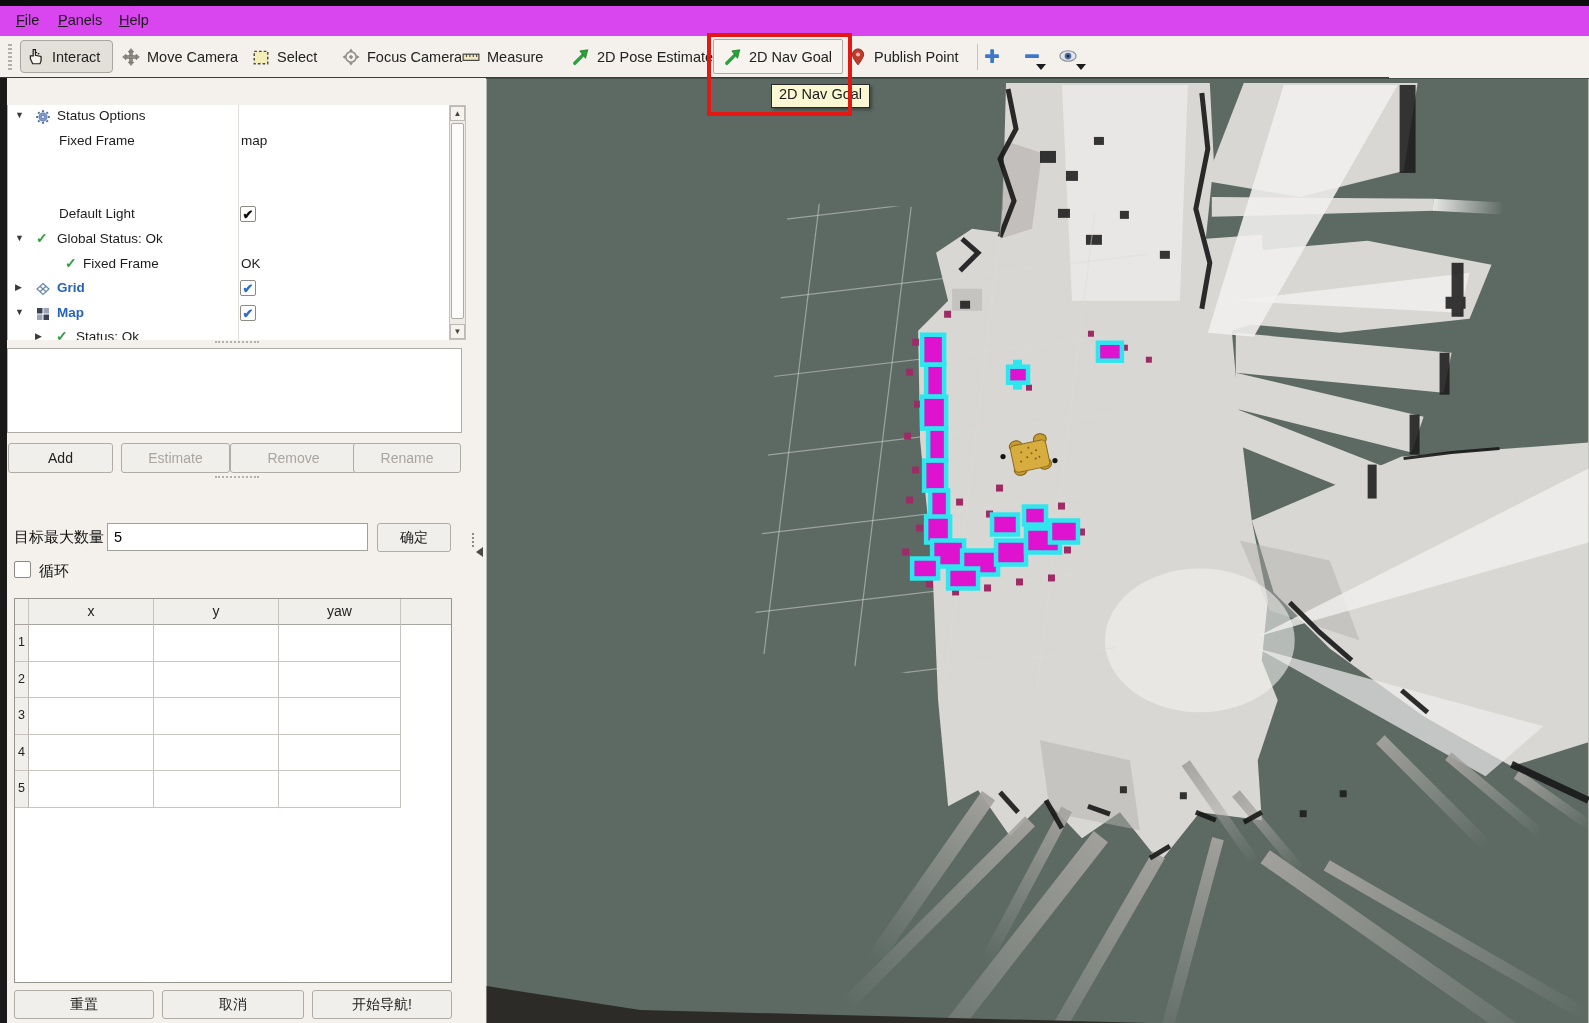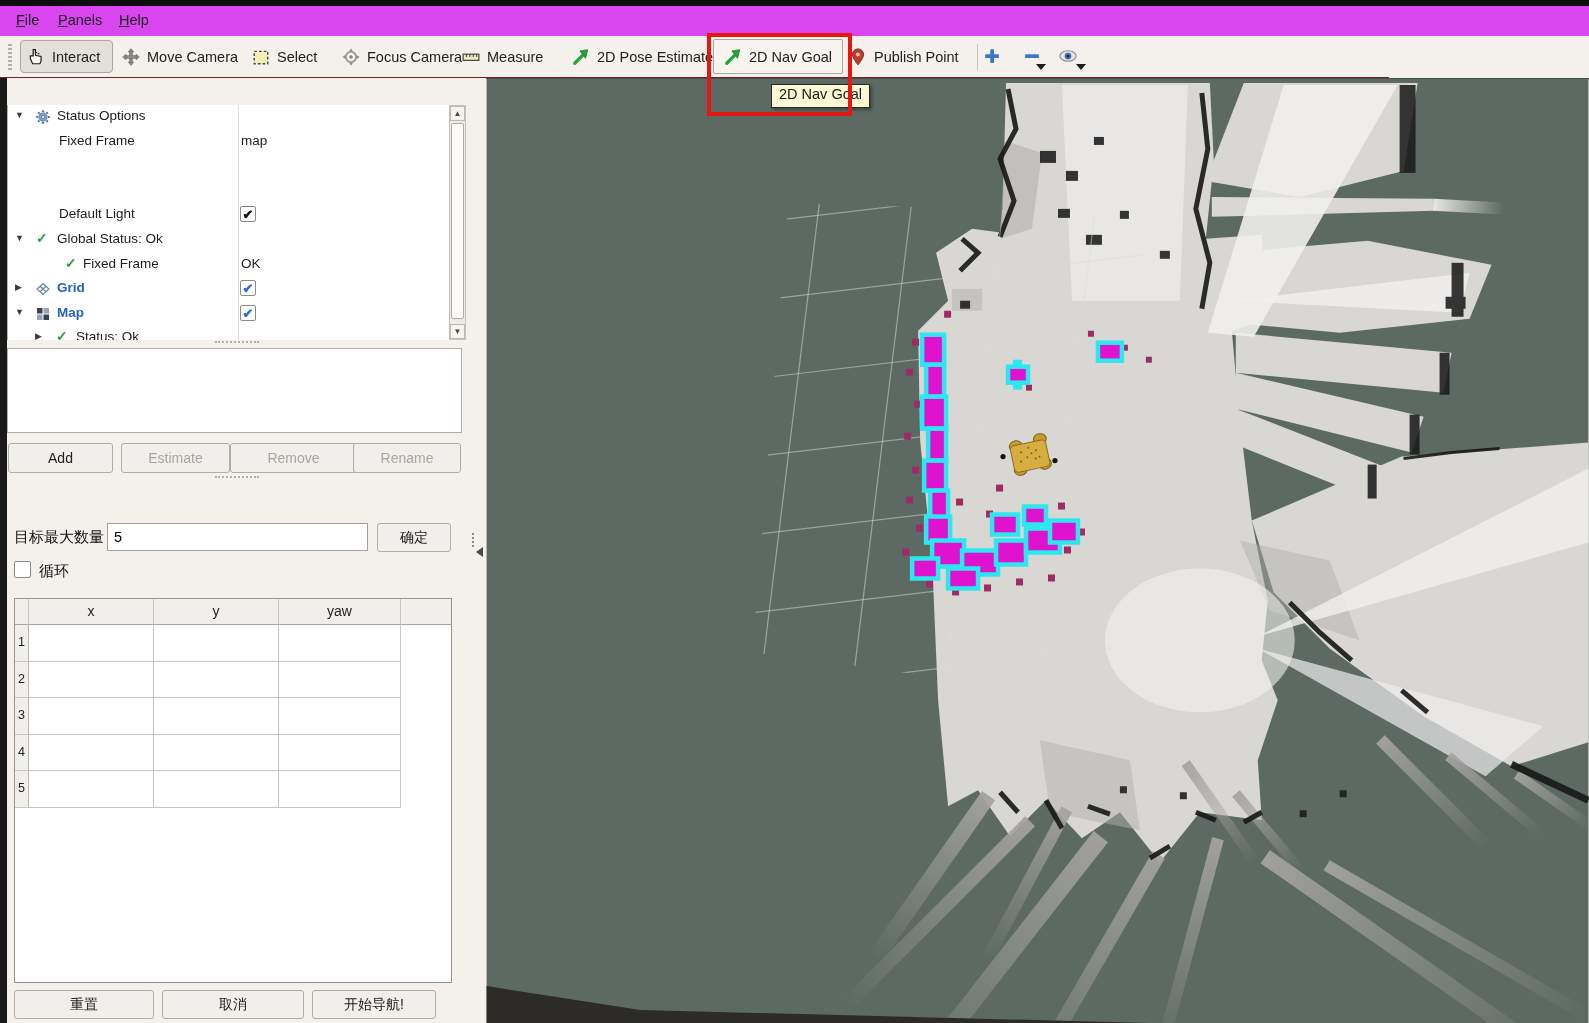--- a/index.html
+++ b/index.html
@@ -325,21 +325,21 @@
     <div class="td-cell" style="left:14px;top:135.8px;width:125px"></div>
     <div class="td-cell" style="left:139px;top:135.8px;width:125px"></div>
     <div class="td-cell" style="left:264px;top:135.8px;width:122px"></div>
     <div class="td-cell" style="left:14px;top:172.4px;width:125px"></div>
     <div class="td-cell" style="left:139px;top:172.4px;width:125px"></div>
     <div class="td-cell" style="left:264px;top:172.4px;width:122px"></div>
   </div>
 
   <div class="pbtn" style="left:14px;top:990px;width:140px;height:29px">重置</div>
   <div class="pbtn" style="left:162px;top:990px;width:142px;height:29px">取消</div>
-  <div class="pbtn" style="left:312px;top:990px;width:124px;height:29px">开始导航!</div>
+  <div class="pbtn" style="left:312px;top:990px;width:140px;height:29px">开始导航!</div>
 
   <div class="split-dots"></div>
   <div class="split-tri"></div>
 
   <svg class="viewport" viewBox="486 78 1103 945" width="1103" height="945" xmlns="http://www.w3.org/2000/svg">
     <defs>
       <linearGradient id="fade" x1="0" y1="0" x2="1" y2="0">
         <stop offset="0" stop-color="#a5a39f" stop-opacity="0.95"></stop>
         <stop offset="1" stop-color="#a5a39f" stop-opacity="0"></stop>
       </linearGradient>

